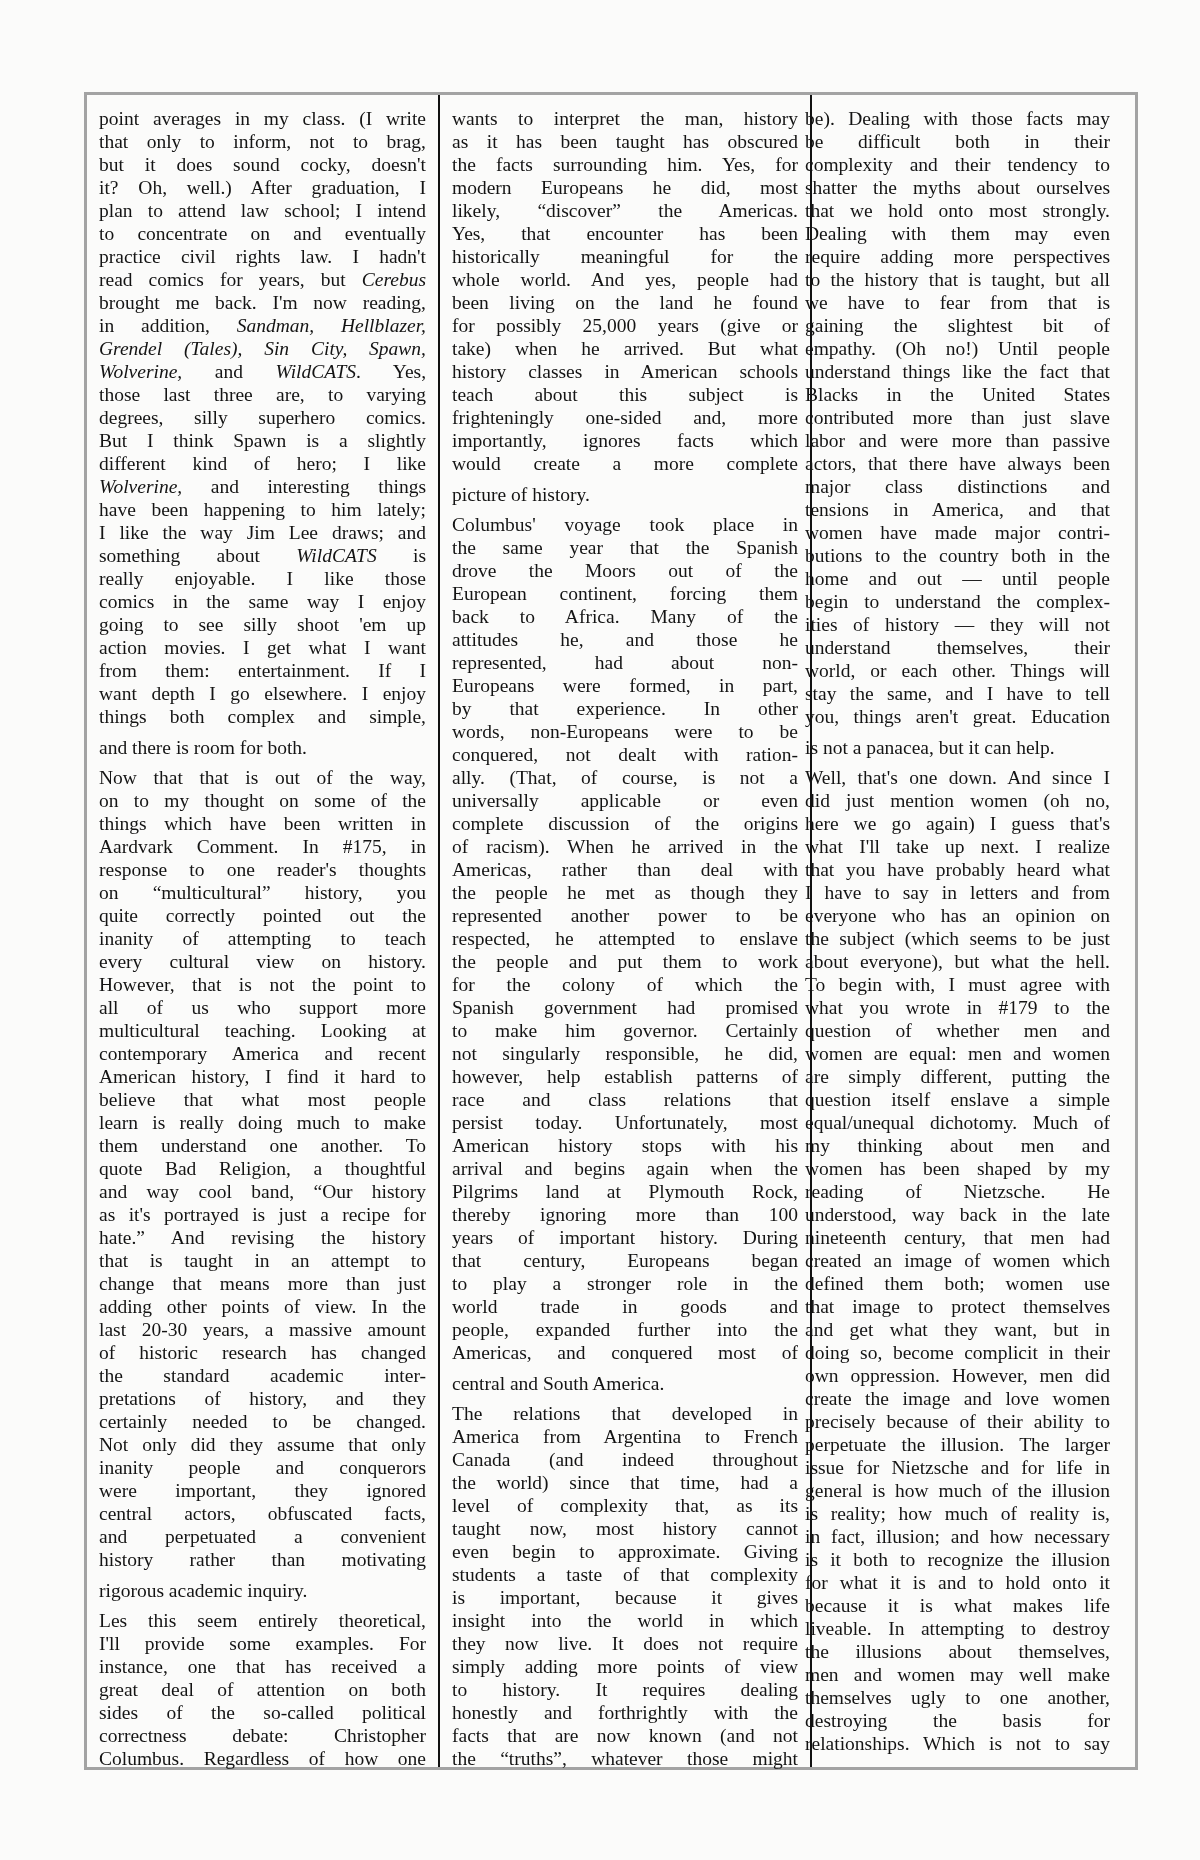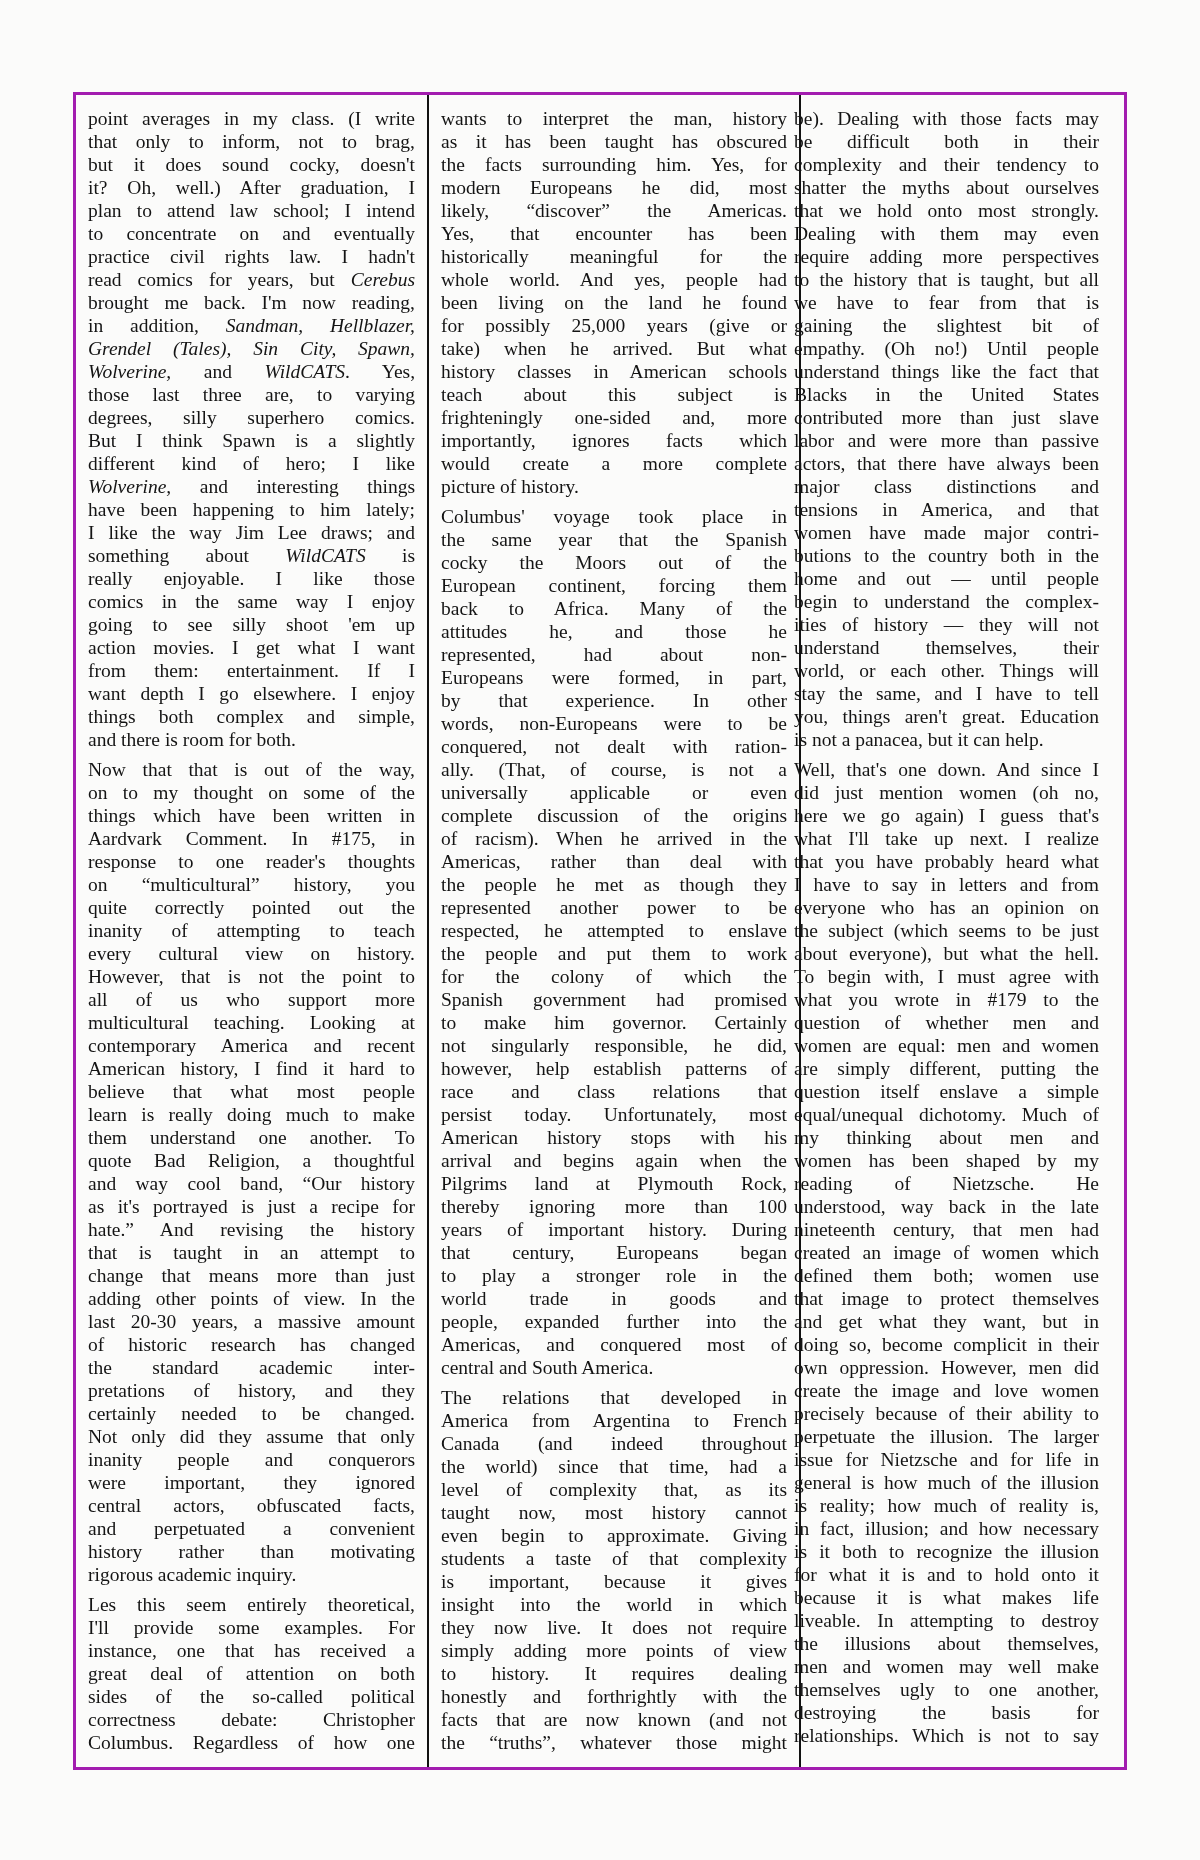--- a/index.html
+++ b/index.html
@@ -1,26 +1,26 @@
 <!DOCTYPE html>
 <html><head>
 <meta charset="utf-8">
 <style>
   html,body{margin:0;padding:0;}
   body{width:1200px;height:1860px;background:#fbfbfa;position:relative;overflow:hidden;
        font-family:"Liberation Serif","DejaVu Serif",serif;color:#141414;}
-  .frame{position:absolute;left:73px;top:92px;width:1054px;height:1678px;
-         border:3px solid #a21caf;box-sizing:border-box;}
+  .frame{position:absolute;left:84px;top:92px;width:1054px;height:1678px;
+         border:3px solid #a3a3a3;box-sizing:border-box;}
   .col{position:absolute;top:0;bottom:0;box-sizing:border-box;padding:12px 12px 0 12px;}
   .col1{left:0;width:353px;border-right:2px solid #111;}
   .col2{left:353px;width:372px;border-right:2px solid #111;}
   .col3{left:706px;width:329px;border-radius:14px;}
   .line{display:block;height:23px;line-height:23px;font-size:19.5px;
         text-align:justify;text-align-last:justify;white-space:nowrap;overflow:hidden;}
-  .line.last{text-align-last:left;}
+  .line.last{text-align-last:left;margin-top:8px;}
   .para{margin-bottom:7px;}
 </style>
 </head>
 <body>
 
 <div class="frame">
   <div class="col col1">
       <div class="para">
         <span class="line">point averages in my class. (I write</span>
         <span class="line">that only to inform, not to brag,</span>
@@ -115,21 +115,21 @@
         <span class="line">history classes in American schools</span>
         <span class="line">teach about this subject is</span>
         <span class="line">frighteningly one-sided and, more</span>
         <span class="line">importantly, ignores facts which</span>
         <span class="line">would create a more complete</span>
         <span class="line last">picture of history.</span>
       </div>
       <div class="para">
         <span class="line">Columbus' voyage took place in</span>
         <span class="line">the same year that the Spanish</span>
-        <span class="line">cocky the Moors out of the</span>
+        <span class="line">drove the Moors out of the</span>
         <span class="line">European continent, forcing them</span>
         <span class="line">back to Africa. Many of the</span>
         <span class="line">attitudes he, and those he</span>
         <span class="line">represented, had about non-</span>
         <span class="line">Europeans were formed, in part,</span>
         <span class="line">by that experience. In other</span>
         <span class="line">words, non-Europeans were to be</span>
         <span class="line">conquered, not dealt with ration-</span>
         <span class="line">ally. (That, of course, is not a</span>
         <span class="line">universally applicable or even</span>

